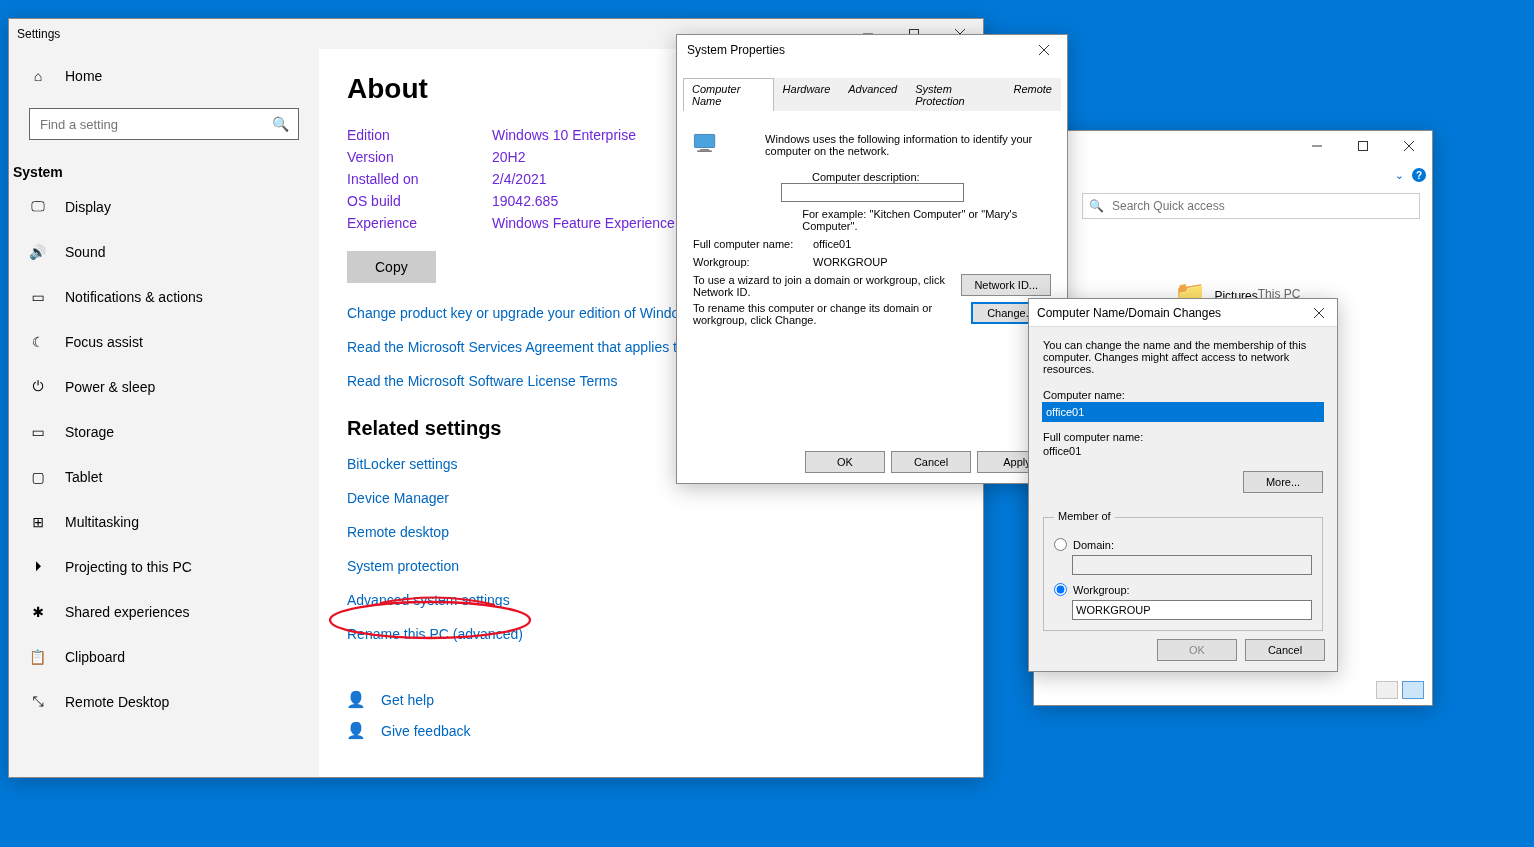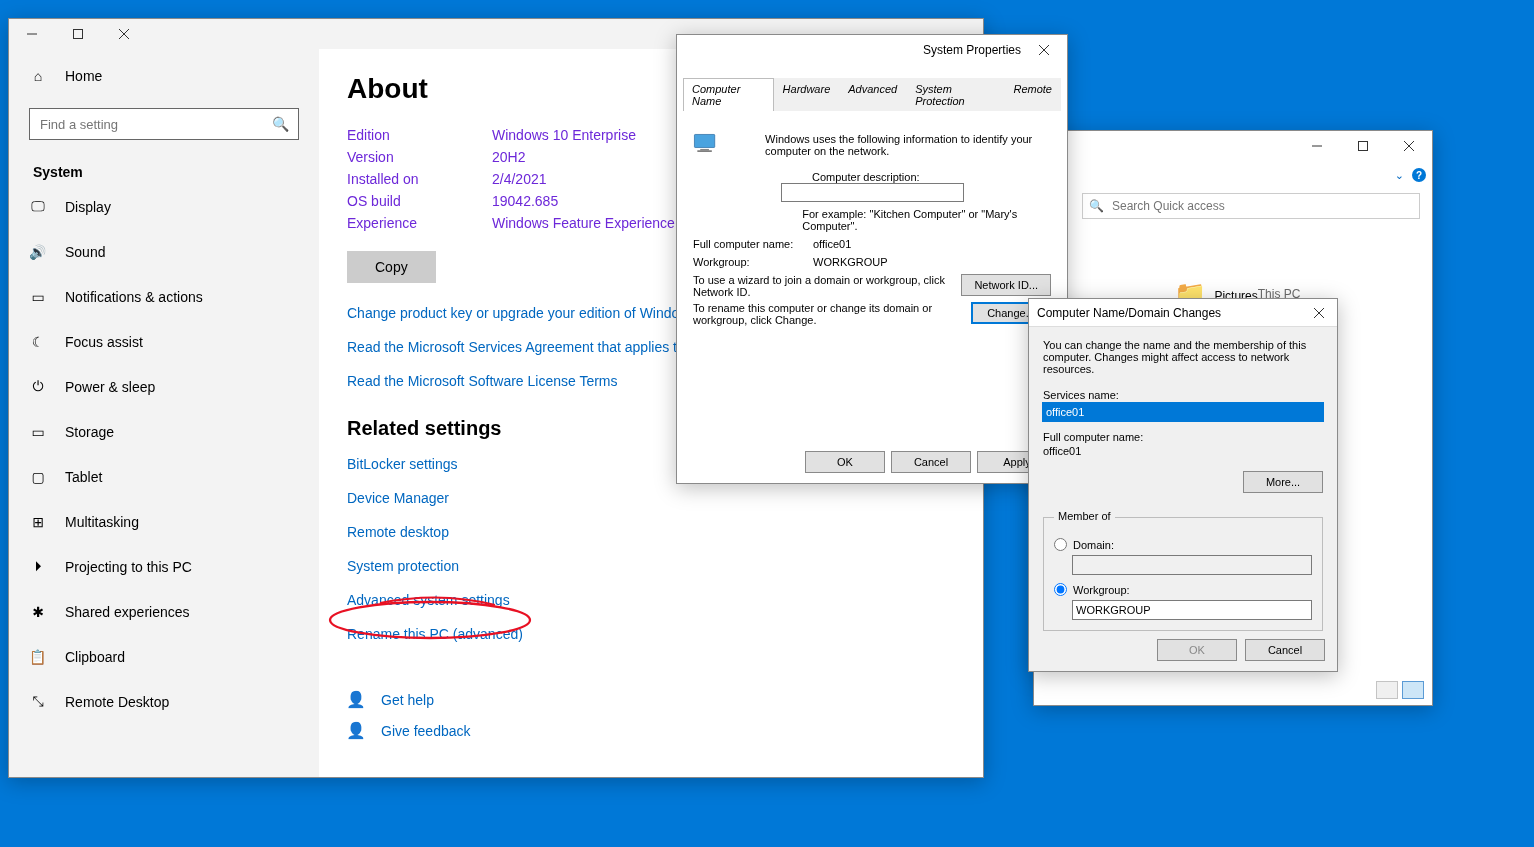--- a/index.html
+++ b/index.html
@@ -13,21 +13,21 @@
 
   
   #settings-win { left:8px; top:18px; width:976px; height:760px; background:#fff; }
   #settings-body { display:flex; height:calc(100% - 30px); }
   .settings-nav { width:310px; background:#f3f3f3; border-right:0; padding-top:4px; overflow:hidden; }
   .nav-item { display:flex; align-items:center; height:45px; padding:0 20px; font-size:14px; color:#000; cursor:pointer; gap:18px; }
   .nav-item .nav-icon { width:18px; display:inline-flex; justify-content:center; color:#000; }
   .search-box { margin:10px 20px 12px 20px; border:1px solid #666; background:#fff; display:flex; align-items:center; height:32px; padding:0 8px; }
   .search-box input { flex:1; border:none; outline:none; font-size:13px; background:transparent; }
   .search-box .sicon { font-size:14px; color:#666; }
-  .system-label { padding:12px 20px 4px 24px; font-weight:600; font-size:14px; }
+  .system-label { padding:12px 20px 4px 4px; font-weight:600; font-size:14px; }
 
   .settings-main { flex:1; padding:12px 28px 24px 28px; overflow:auto; }
   .settings-main h1 { font-size:28px; font-weight:600; margin:12px 0 22px 0; }
   .info-row { display:flex; font-size:14px; margin-bottom:6px; color:#6d28d9;gap:40px; }
   .info-row .lbl { width:105px; }
   .copy-btn { display:inline-block; background:#ccc; border:none; padding:8px 28px; font-size:14px; margin-top:14px; margin-bottom:22px; cursor:pointer; }
   .link { color:#0067c0; font-size:14px; margin-bottom:18px; display:block; cursor:pointer; }
   .subhead { font-size:20px; font-weight:600; margin:28px 0 16px 0; }
   .help-row { display:flex; align-items:center; gap:16px; margin-bottom:12px; }
   .help-row .help-icon { width:18px; display:inline-flex; justify-content:center; }
@@ -128,20 +128,21 @@
     </div>
   </div>
   <div class="view-icons">
     <div class="vicon"></div>
     <div class="vicon active"></div>
   </div>
 </div>
 
 <div id="settings-win" class="window">
   <div class="titlebar" style="background:#f3f3f3;">
+    <span class="title">Settings</span>
     <div class="winbtns">
       <div class="winbtn">
           <svg viewBox="0 0 10 10">
             <line x1="0" y1="5" x2="10" y2="5" stroke="currentColor"></line>
           </svg>
         </div>
       <div class="winbtn">
           <svg viewBox="0 0 10 10">
             <rect x="0.5" y="0.5" width="9" height="9" fill="none" stroke="currentColor"></rect>
           </svg>
@@ -262,21 +263,21 @@
       <div class="help-row">
         <span class="help-icon">👤</span>
         <a class="link" style="margin:0">Give feedback</a>
       </div>
     </div>
   </div>
 </div>
 
 <div id="sysprops" class="window">
   <div class="titlebar">
-    <span class="title" style="padding-left:10px;font-size:12px;text-align:right;">System Properties</span>
+    <span class="title" style="padding-left:10px;font-size:12px;">System Properties</span>
     <div class="winbtns">
       <div class="winbtn close">
           <svg viewBox="0 0 10 10">
             <line x1="0" y1="0" x2="10" y2="10" stroke="currentColor"></line>
             <line x1="10" y1="0" x2="0" y2="10" stroke="currentColor"></line>
           </svg>
         </div>
     </div>
   </div>
   <div class="tabstrip">
@@ -338,21 +339,21 @@
           <svg viewBox="0 0 10 10">
             <line x1="0" y1="0" x2="10" y2="10" stroke="currentColor"></line>
             <line x1="10" y1="0" x2="0" y2="10" stroke="currentColor"></line>
           </svg>
         </div>
     </div>
   </div>
   <div class="dd-body">
     <p>You can change the name and the membership of this computer. Changes might affect access to network resources.</p>
 
-    <span class="dd-label">Services name:</span>
+    <span class="dd-label">Computer name:</span>
     <input class="dd-input" type="text" style="background: rgb(0, 120, 215); color: rgb(255, 255, 255); padding-left: 2px; font-size: 11px; height: 18px; border: 1px solid rgb(0, 120, 215); outline: rgb(0, 120, 215) solid 1px; width: 100%;" value="office01">
     <div style="height:10px;"></div>
     <span class="dd-label">Full computer name:</span>
     <div class="dd-val">office01</div>
     <button class="ms-btn more-btn">More...</button>
     <div style="clear:both;"></div>
 
     <div class="fieldset">
       <span class="fieldset-legend">Member of</span>
       <div class="radio-row">

